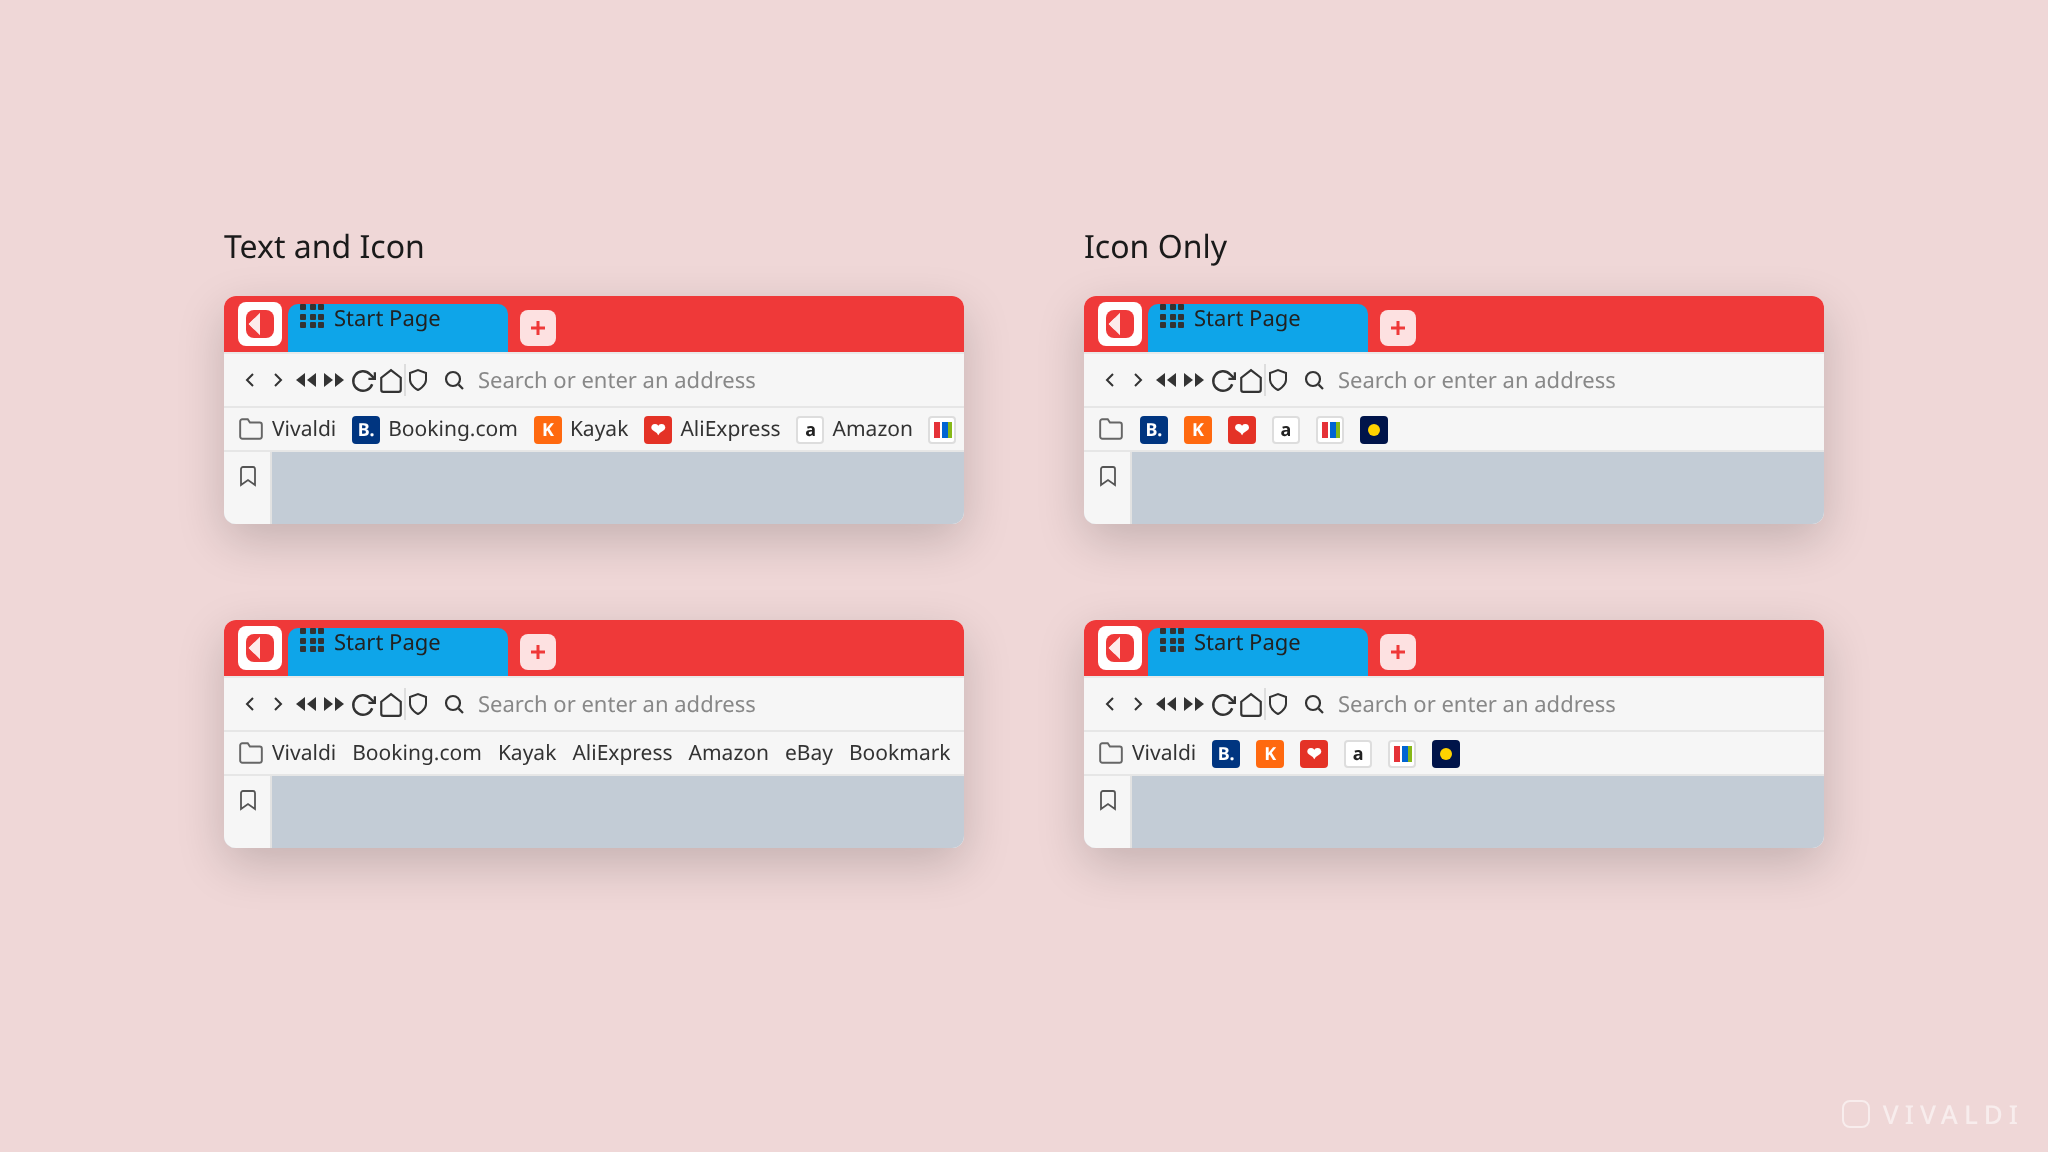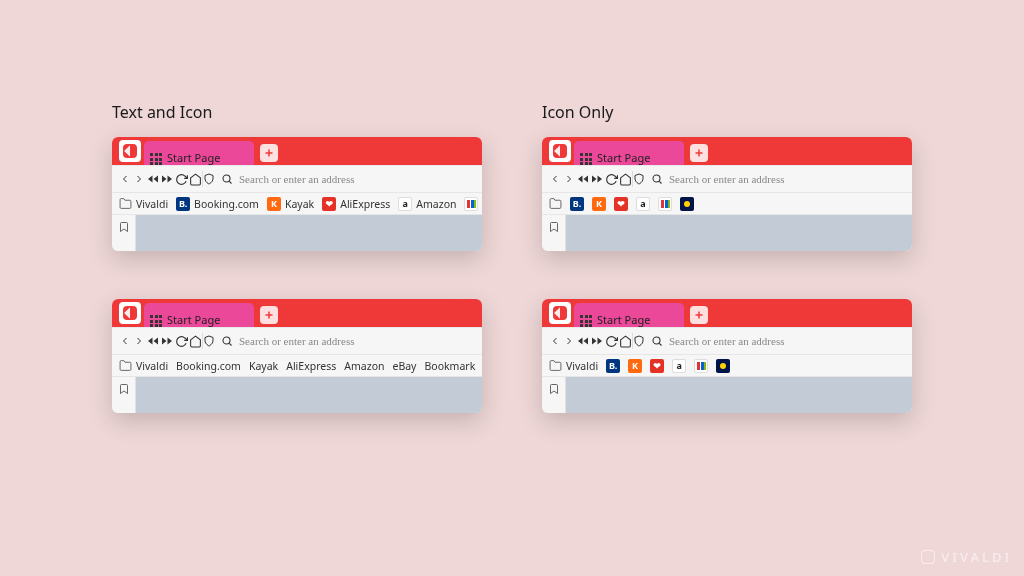--- a/index.html
+++ b/index.html
@@ -7,21 +7,21 @@
       width: 1024px;
       height: 576px;
       background: #efd7d7;
       font-family: -apple-system, BlinkMacSystemFont, "Segoe UI", system-ui, sans-serif;
       font-size: 11px;
       position: relative;
       overflow: hidden;
     }
     .grid {
       position: absolute;
-      top: 101px;
+      top: 112px;
       left: 112px;
       width: 800px;
       display: grid;
       grid-template-columns: 1fr 1fr;
       column-gap: 60px;
       row-gap: 48px;
     }
     .pane { width: 370px; }
     .pane-title {
       font-size: 16px;
@@ -64,25 +64,25 @@
       width:0; height:0;
       border-left:4px solid #fff;
       border-right:4px solid transparent;
       border-top:4px solid transparent;
       border-bottom:4px solid #fff;
       transform:rotate(45deg);
       opacity:0.9;
     }
     .tab {
       height: 24px;
-      background: #ec4899;
+      background: #0ea5e9;
       border-top-left-radius: 5px;
       border-top-right-radius: 5px;
       display: flex;
-      align-items: flex-end;
+      align-items: flex-start;
       padding: 0 20px 0 6px;
       gap: 5px;
       min-width: 110px;
       color: #222;
     }
     .sd-ico {
       width: 12px; height: 12px;
       display: grid;
       grid-template-columns: repeat(3,3px);
       grid-template-rows: repeat(3,3px);
@@ -101,21 +101,20 @@
     
     .toolbar {
       height: 28px;
       background: #f6f6f6;
       display: flex;
       align-items: center;
       padding: 0 6px;
       gap: 0;
       border-top:1px solid #e9e9e9;
       border-bottom:1px solid #e6e6e6;
-      font-family:Liberation Serif, serif;
     }
     .nav-ico { width:14px; height:14px; display:flex; align-items:center; justify-content:center; color:#333; }
     .addr {
       flex: 1;
       height: 20px;
       display: flex;
       align-items: center;
       color: #888;
       gap: 6px;
     }

